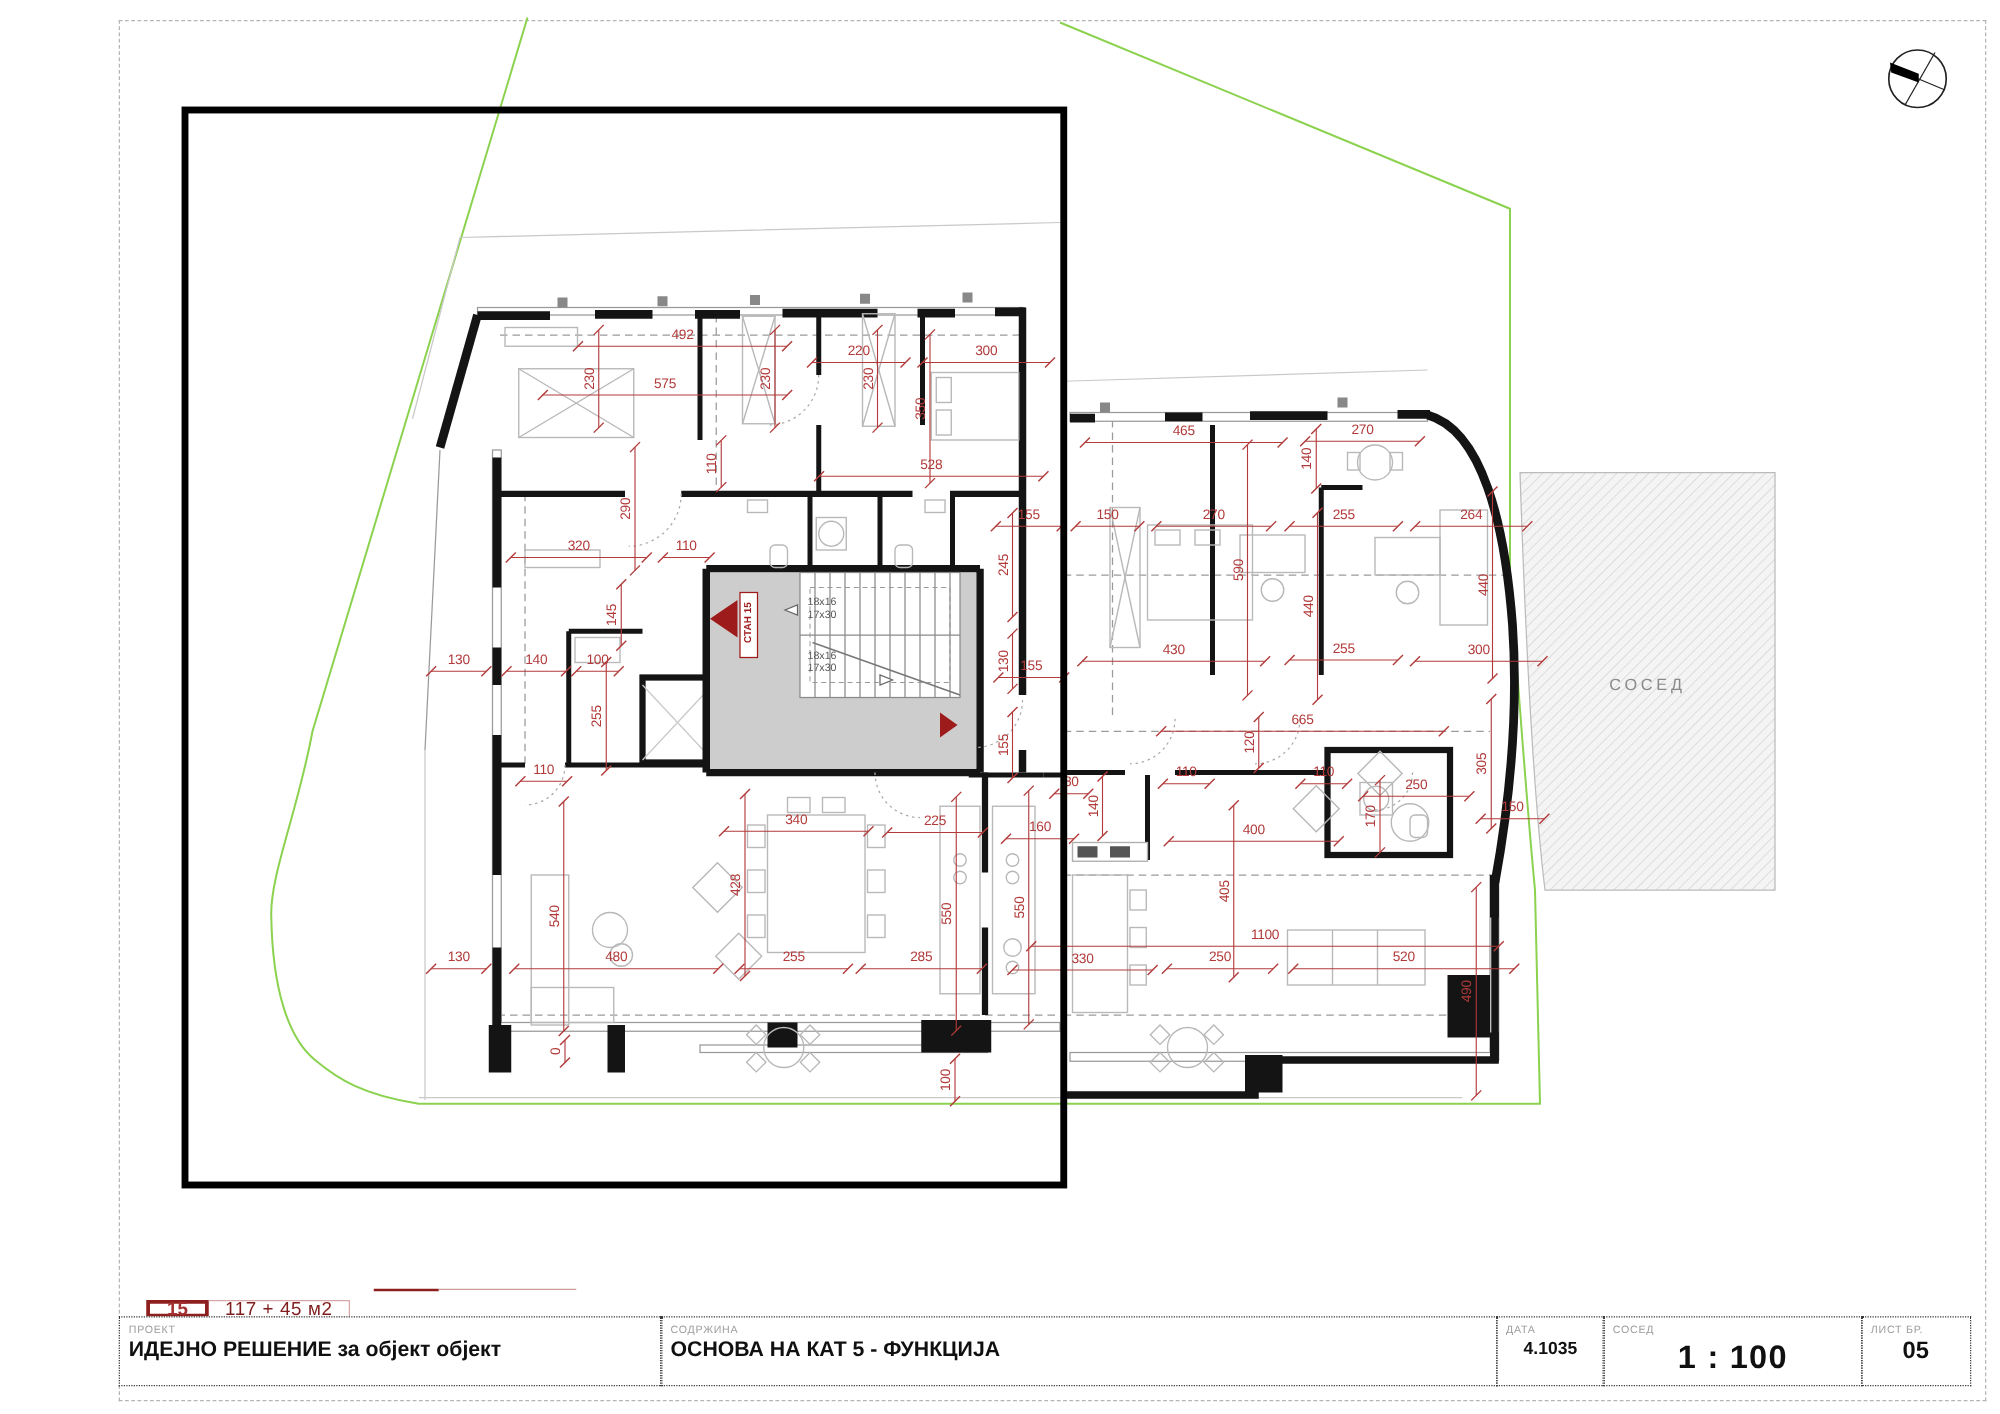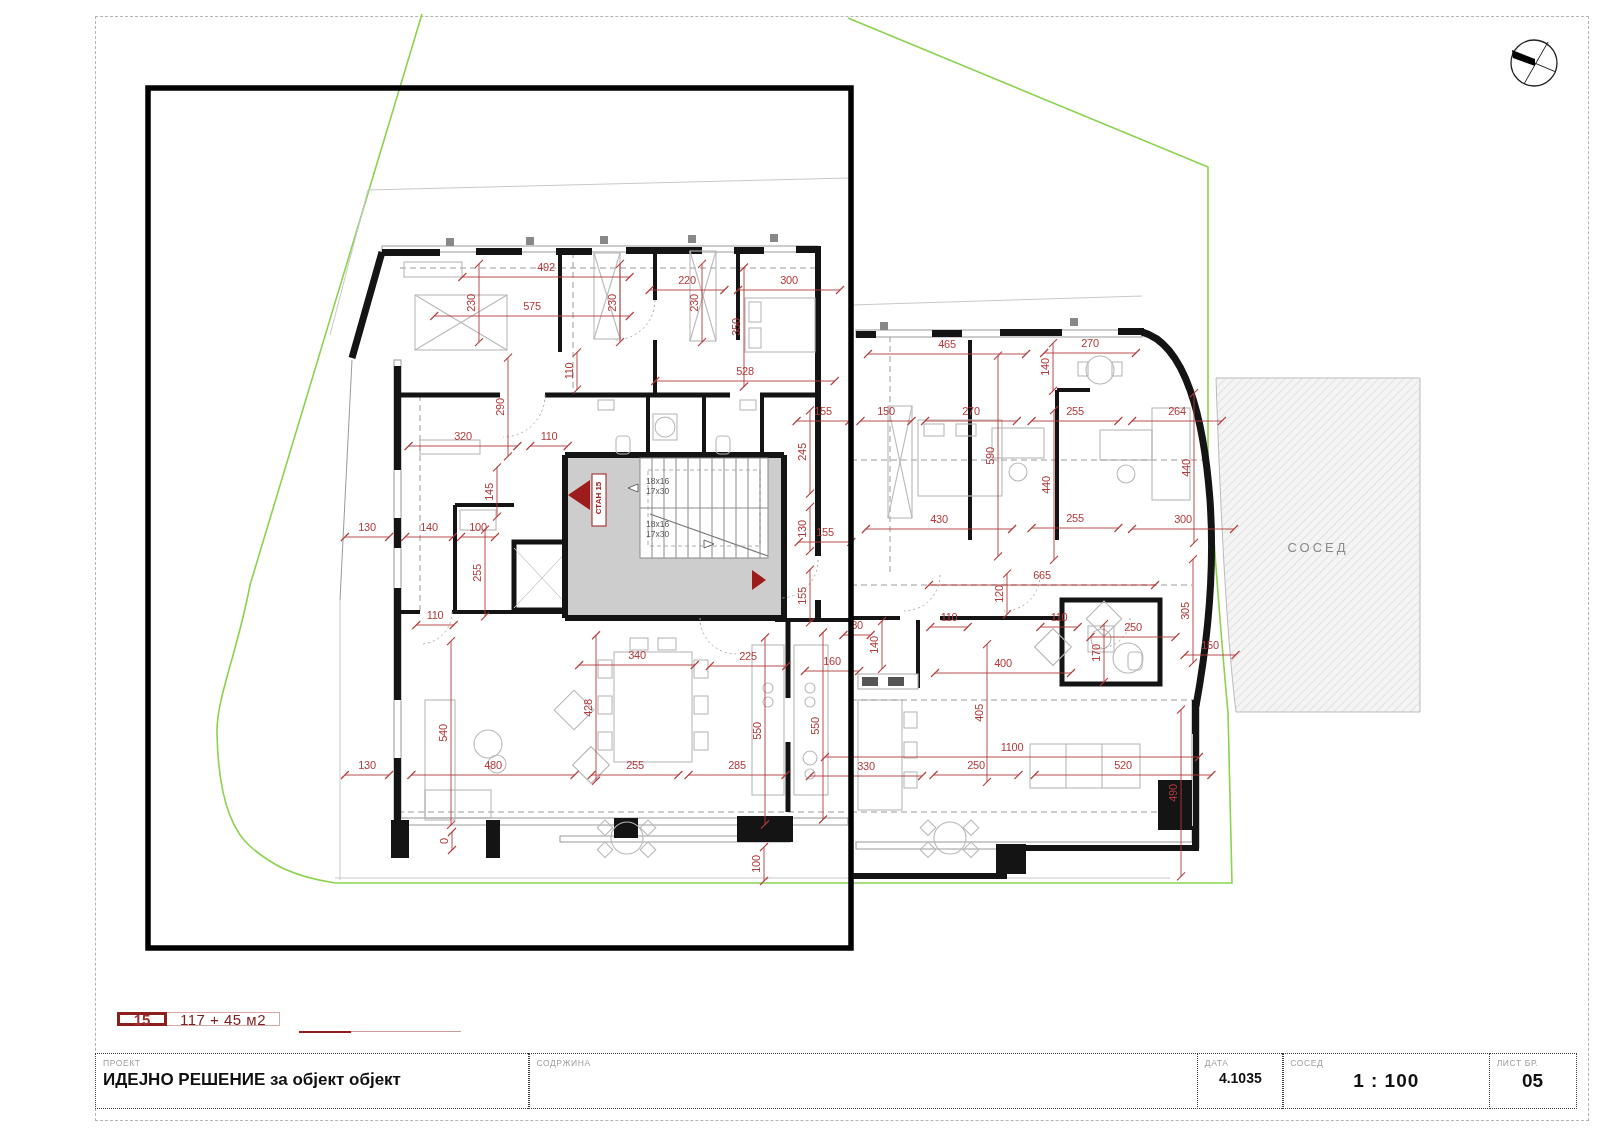--- a/index.html
+++ b/index.html
@@ -12,34 +12,34 @@
   .stan{font-size:8px;font-weight:bold;fill:#9e1b1b;font-family:"Liberation Sans",sans-serif;}
   .furn{stroke:#b8b8b8;fill:none;stroke-width:1.1;}
   .furnf{stroke:#b0b0b0;fill:#ffffff;stroke-width:1.1;}
   .glaz{stroke:#9a9a9a;fill:#ffffff;stroke-width:1;}
   .wallseg{fill:#141414;}
   .wline{stroke:#141414;fill:none;}
   .dash{stroke:#9a9a9a;stroke-width:1;stroke-dasharray:6 4;fill:none;}
   .arc{stroke:#aaaaaa;stroke-width:1;stroke-dasharray:2 3;fill:none;}
   .thin{stroke:#c9c9c9;stroke-width:1;fill:none;}
   
-  #legend{position:absolute;left:117px;top:1012px;display:flex;align-items:stretch;height:14px;text-align:center;}
+  #legend{position:absolute;left:117px;top:1040px;display:flex;align-items:stretch;height:14px;text-align:center;}
   #legend .num{width:44px;border:3px solid #8e1f1f;color:#a23030;font-weight:bold;font-size:15px;display:flex;align-items:center;justify-content:center;}
   #legend .area{width:112px;border:1px solid #d8a8a8;border-left:none;color:#7f1d1d;font-size:15px;display:flex;align-items:center;justify-content:center;letter-spacing:0.5px;}
   #legend-line-a{position:absolute;left:299px;top:1031px;width:52px;height:2px;background:#8e1f1f;}
   #legend-line-b{position:absolute;left:351px;top:1031px;width:110px;height:1px;background:#d09a9a;}
   
   #titleblock{position:absolute;left:95px;top:1053px;width:1485px;height:56px;display:flex;background:#fff;}
   .tb-cell{border:1.6px dotted #3c3c3c;box-sizing:border-box;position:relative;margin-left:-1.6px;}
   .tb-cell:first-child{margin-left:0;}
   .tb-label{font-size:8.5px;color:#9d9d9d;letter-spacing:0.6px;padding:4px 0 0 7px;}
   .tb-value{font-size:17px;font-weight:bold;color:#101010;padding:2px 0 0 7px;white-space:nowrap;}
   .tb-center{text-align:center;padding-left:0;}
   .w1{width:435px;} .w2{width:670px;} .w3{width:87px;} .w4{width:208px;} .w5{width:88px;}
-  .v3{font-size:14px;} .v4{font-size:19px;letter-spacing:1px;} .v5{font-size:19px;}
+  .v3{font-size:14px;} .v4{font-size:26px;letter-spacing:1px;} .v5{font-size:19px;}
 </style>
 </head>
 <body>
 
 <div id="sheet-border"></div>
 
 <svg width="1600" height="1131" viewBox="0 0 1600 1131">
   <defs>
     <pattern id="hatch" width="6" height="6" patternUnits="userSpaceOnUse" patternTransform="rotate(45)">
       <rect width="6" height="6" fill="#f4f4f4"></rect>
@@ -587,20 +587,21 @@
 <div id="legend-line-a"></div>
 <div id="legend-line-b"></div>
 
 <div id="titleblock">
   <div class="tb-cell w1">
     <div class="tb-label">ПРОЕКТ</div>
     <div class="tb-value">ИДЕЈНО РЕШЕНИЕ за објект објект</div>
   </div>
   <div class="tb-cell w2">
     <div class="tb-label">СОДРЖИНА</div>
+    <div class="tb-value">ОСНОВА НА КАТ 5 - ФУНКЦИЈА</div>
   </div>
   <div class="tb-cell w3">
     <div class="tb-label">ДАТА</div>
     <div class="tb-value tb-center v3">4.1035</div>
   </div>
   <div class="tb-cell w4">
     <div class="tb-label">СОСЕД</div>
     <div class="tb-value tb-center v4">1 : 100</div>
   </div>
   <div class="tb-cell w5">

